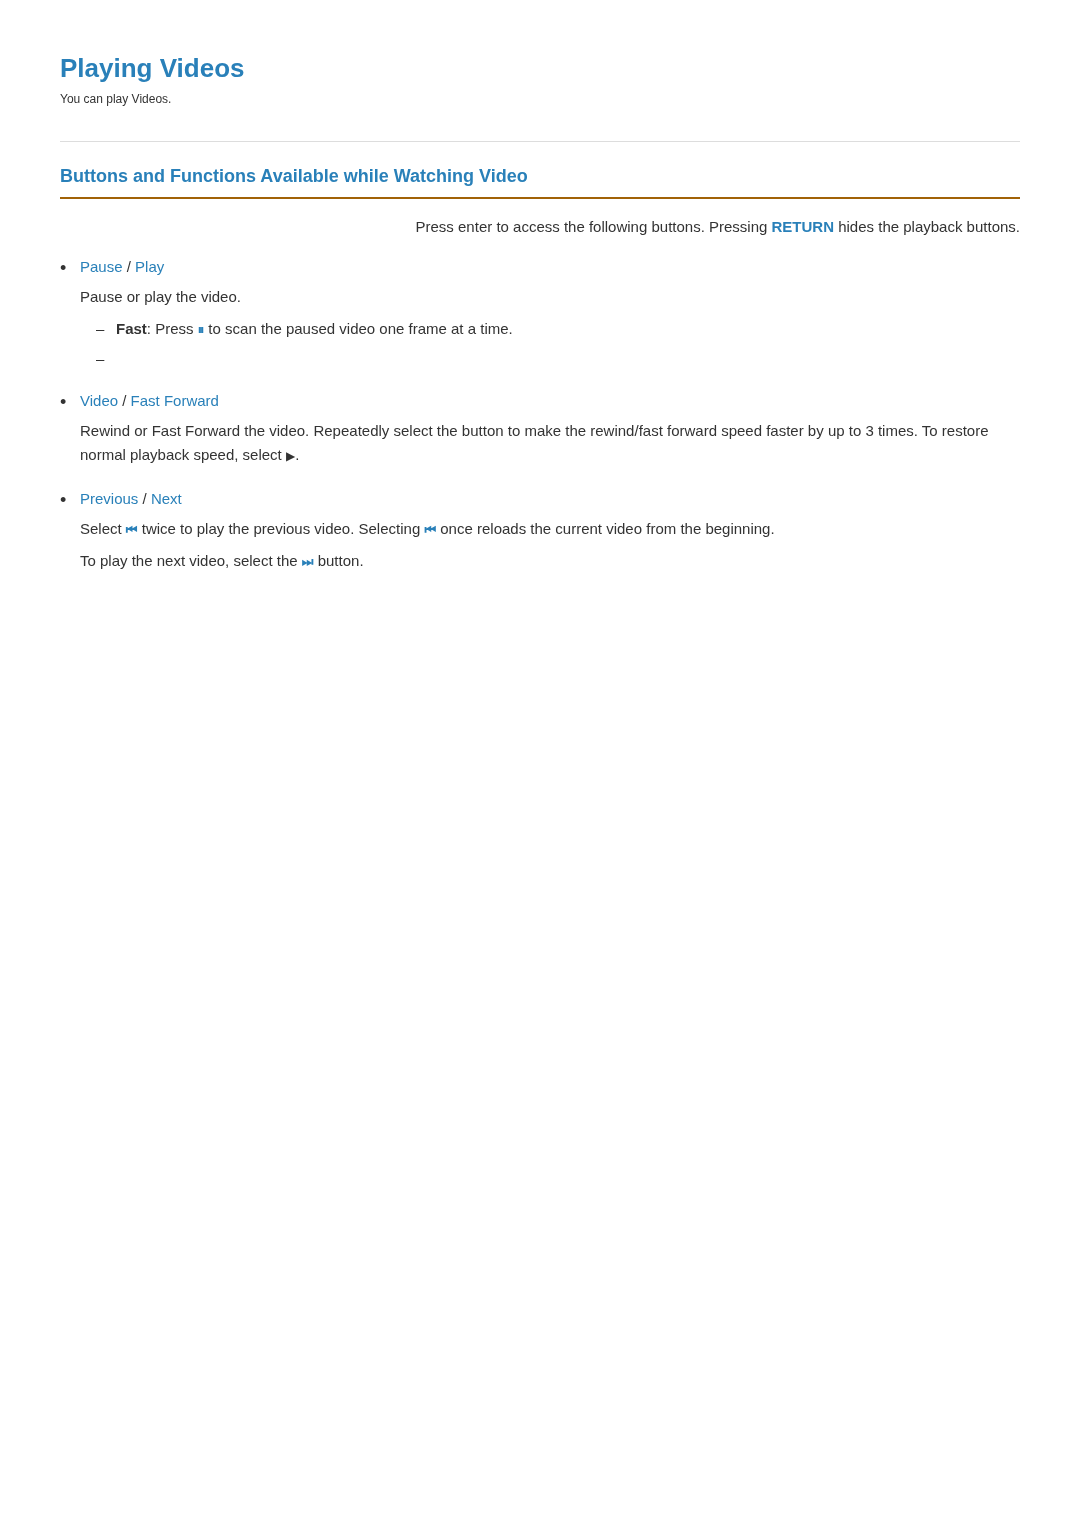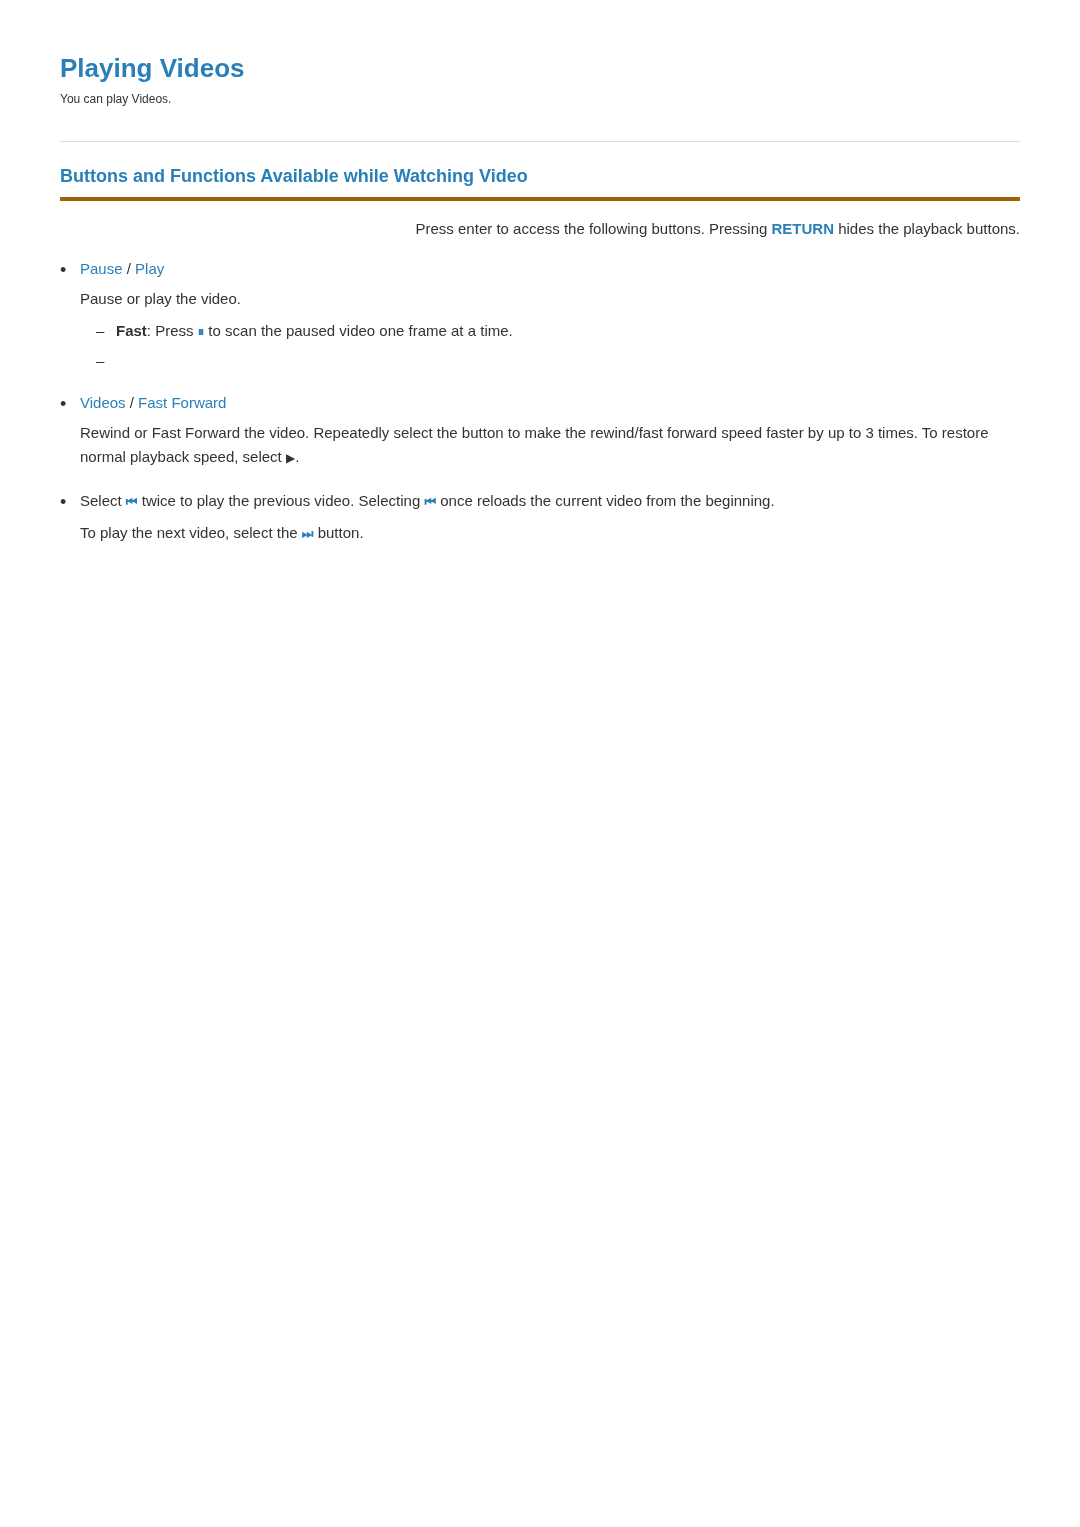--- a/index.html
+++ b/index.html
@@ -29,21 +29,21 @@
     .intro-text {
       font-size: 12px;
       color: #333;
       margin-bottom: 32px;
     }
 
     .section-heading {
       font-size: 18px;
       font-weight: bold;
       color: #2980b9;
-      border-bottom: 4px solid #a16207;
+      border-bottom: 2px solid #a16207;
       padding-bottom: 6px;
       margin-bottom: 16px;
     }
 
     .section-intro {
       font-size: 15px;
       color: #333;
       margin-bottom: 16px;
       text-align: right;
     }
@@ -171,27 +171,30 @@
           <span class="sub-dash">–</span>
         </li>
       </ul>
     </div>
   </li>
 
   <li class="bullet-item">
     <span class="bullet-dot">•</span>
     <div class="bullet-content">
       <div class="bullet-label">
-        <span style="color:#2980b9;">Videos</span><span class="separator"> / </span><span style="color:#2980b9;">Fast Forward</span>
+        <span style="color:#2980b9;">Video</span><span class="separator"> / </span><span style="color:#2980b9;">Fast Forward</span>
       </div>
       <p class="bullet-desc">Rewind or Fast Forward the video. Repeatedly select the button to make the rewind/fast forward speed faster by up to 3 times. To restore normal playback speed, select <span class="play-icon">▶</span>.</p>
     </div>
   </li>
 
   <li class="bullet-item">
     <span class="bullet-dot">•</span>
     <div class="bullet-content">
+      <div class="bullet-label">
+        <span style="color:#2980b9;">Previous</span><span class="separator"> / </span><span style="color:#2980b9;">Next</span>
+      </div>
       <p class="bullet-desc">Select <span class="inline-icon">⏮</span> twice to play the previous video. Selecting <span class="inline-icon">⏮</span> once reloads the current video from the beginning.</p>
       <p class="bullet-desc">To play the next video, select the <span class="inline-icon">⏭</span> button.</p>
     </div>
   </li>
 
 </ul>
 
 </body></html>

